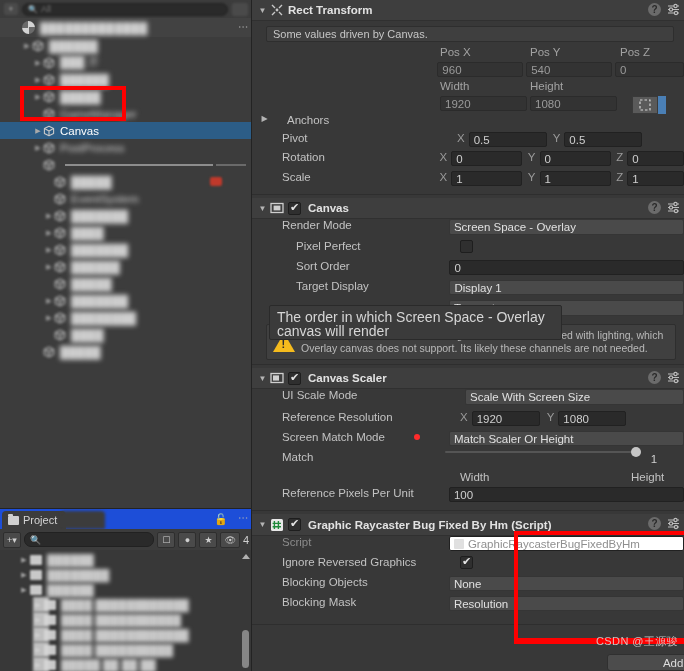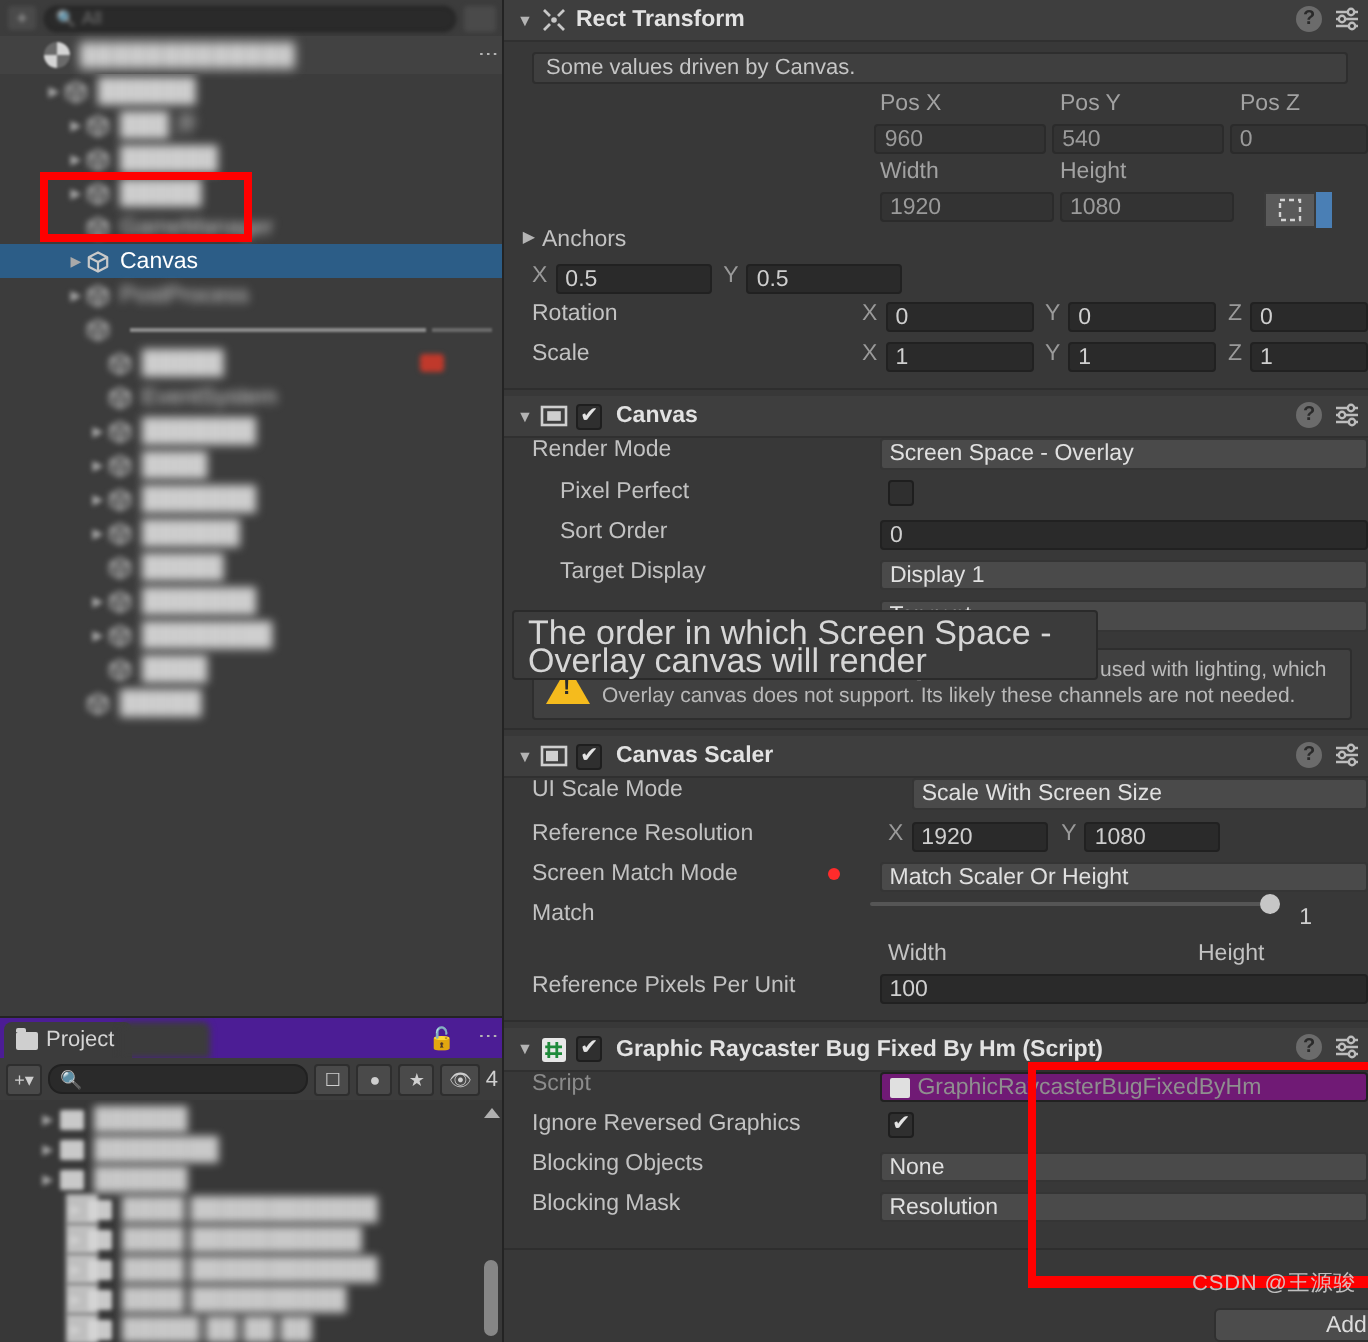--- a/index.html
+++ b/index.html
@@ -63,21 +63,21 @@
   .sep-line { position:absolute; left: 65px; top: 8px; width: 148px; height: 2px; background: #8d8d8d; filter: blur(.4px);}
   .sep-dots { position:absolute; left: 216px; top: 8px; width: 30px; height: 2px; background: #6a6a6a; filter: blur(.6px);}
   .red-blob { position:absolute; right: 30px; top: 4px; width: 12px; height: 9px; background:#c0392b; filter: blur(1.2px); border-radius:2px;}
 
   
   #project {
     position: absolute; left: 0; top: 508px; width: 252px; height: 163px;
     background: #3c3c3c; border-right: 1px solid #232323; border-top: 1px solid #232323;
     overflow: hidden;
   }
-  #proj-tabbar { position: absolute; left:0; top:0; width: 252px; height: 20px; background:#4c1d95; }
+  #proj-tabbar { position: absolute; left:0; top:0; width: 252px; height: 20px; background:#1d4ed8; }
   .proj-tab {
     position: absolute; left: 2px; top: 2px; height: 18px; padding: 0 9px 0 6px;
     background: #3c3c3c; border-radius: 4px 4px 0 0; display:flex; align-items:center; gap:4px;
     font-size: 11px; color: #d4d4d4;
   }
   .folder-ico { width: 11px; height: 9px; background: #cfcfcf; border-radius: 1px;
     position: relative; }
   .folder-ico:after { content:''; position:absolute; left:0; top:-2px; width:5px; height:2px;
     background:#cfcfcf; border-radius:1px 1px 0 0; }
   .proj-tab2 { position:absolute; left: 60px; top: 2px; width: 45px; height: 18px;
@@ -137,30 +137,30 @@
     color:#2a2a2a; font-size: 10px; font-weight:bold; line-height: 13px; text-align:center; }
   .pre-ico { width: 13px; height: 13px; position:relative; }
 
   .notice {
     margin: 5px 10px 4px 14px; height: 16px; background: #3f3f3f; border: 1px solid #2e2e2e;
     border-radius: 2px; display: flex; align-items: center; padding: 0 6px;
     font-size: 11px; color: #c6c6c6;
   }
 
   .row { height: 20px; display: flex; padding-left: 14px; position: relative;}
-  .lbl { color: #c2c2c2; font-size: 11.5px; }
+  .lbl { color: #c2c2c2; font-size: 11.5px; margin-left: 16px; }
   .lbl.indent { padding-left: 14px; }
   .lbl.dim { color: #8b8b8b; }
   .fld {
     height: 15px; background: #2a2a2a; border: 1px solid #212121; border-radius: 2px;
     display: flex; align-items: center; padding: 0 4px; font-size: 11.5px; color: #cfcfcf;
   }
   .fld.driven { background: #333333; color: #9a9a9a; border-color:#2b2b2b; }
   .fld.popup { background: #4a4a4a; border-color: #353535; color: #e0e0e0; }
-  .fld.objref { background: #701a75; color: #8f8f8f; }
+  .fld.objref { background: #ffffff; color: #8f8f8f; }
   .axis { color: #9a9a9a; font-size: 11.5px; margin: 0 4px 0 0; }
   .colhdr { color: #a2a2a2; font-size: 11.5px; }
 
   .sep { height: 1px; background: #2e2e2e; margin: 3px 0; }
 
   
   .warnbox {
     margin: 2px 8px 4px 14px; min-height: 36px; background: #404040; border: 1px solid #2e2e2e;
     border-radius: 2px; display: flex; align-items: center; padding: 3px 4px;
   }
@@ -171,23 +171,23 @@
     font-weight:bold; color: #2b2b2b;}
   .warn-txt { font-size: 10.5px; color: #b9b9b9; line-height: 13px; white-space: nowrap;}
 
   
   .slider-track { height: 2px; background: #555; border-radius: 1px; position: relative; }
   .slider-knob { position: absolute; top: -4px; width: 10px; height: 10px; border-radius: 50%;
     background: #c6c6c6; }
 
   
   #tooltip {
-    position: absolute; left: 4px; top: 305px; width: 293px; height: 35px;
+    position: absolute; left: 17px; top: 305px; width: 293px; height: 35px;
     background: #3b3b3b; border: 1px solid #2a2a2a; border-radius: 2px;
-    padding: 4px 7px; font-size: 17px; color: #d6d6d6; line-height: 14px; z-index: 30;
+    padding: 4px 7px; font-size: 14px; color: #d6d6d6; line-height: 14px; z-index: 30;
   }
 
   
   .redbox { position: absolute; border: 4px solid #ff0000; z-index: 40; pointer-events: none;}
   #redbox-hier { left: 20px; top: 86px; width: 106px; height: 35px; }
   #redbox-script { left: 262px; top: 531px; width: 376px; height: 113px; }
   #redline { position:absolute; left: 262px; top: 638px; width: 376px; height: 5px;
     background:#ff0000; z-index: 41;}
   .reddot { position: absolute; width: 6px; height: 6px; border-radius: 50%; background:#ff2b2b; z-index: 42;}
 
@@ -602,20 +602,21 @@
       </span>
       <span style="width:8px;height:18px;background:#4a7fb5;display:inline-block;"></span>
     </div>
 
     <div class="row" style="height:18px;">
       <span class="foldarrow" style="margin-left:-8px;">▶</span>
       <span class="lbl">Anchors</span>
     </div>
 
     <div class="row" style="height:19px;">
+      <span class="lbl" style="width:175px;">Pivot</span>
       <span class="axis">X</span>
       <span class="fld" style="width:78px;">0.5</span>
       <span style="width:6px"></span>
       <span class="axis">Y</span>
       <span class="fld" style="width:78px;">0.5</span>
     </div>
 
     <div class="row" style="height:20px;">
       <span class="lbl" style="width:175px;">Rotation</span>
       <span class="axis">X</span>

